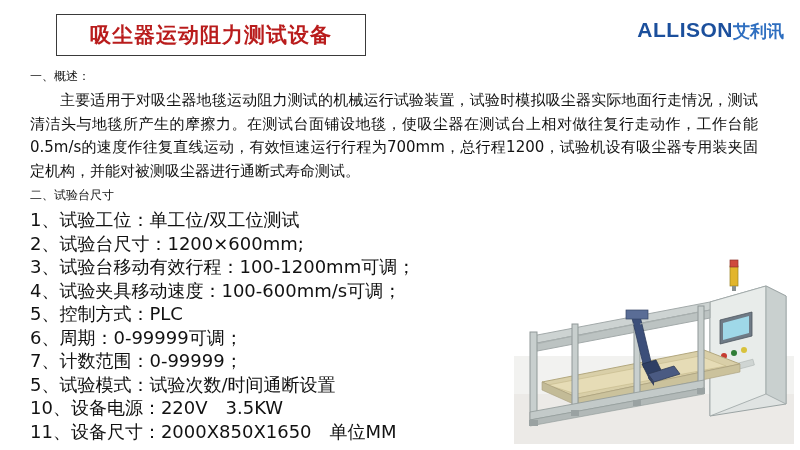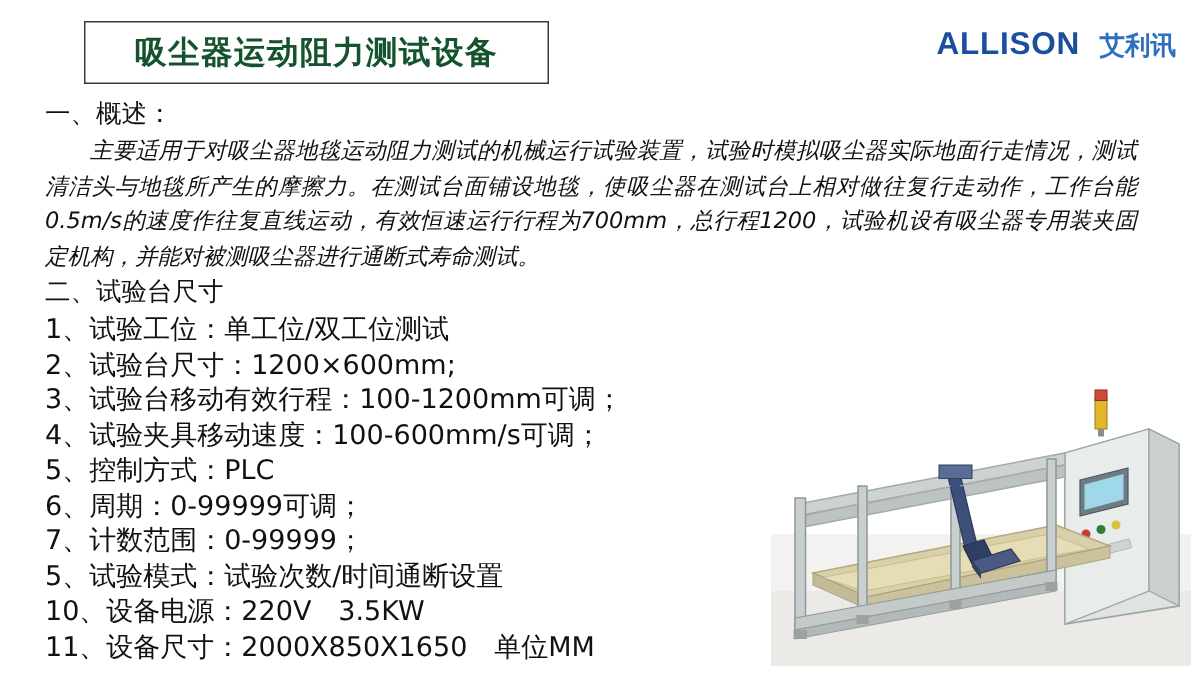--- a/index.html
+++ b/index.html
@@ -30,32 +30,32 @@
     height: 42px;
     border: 1.5px solid #3a3a3a;
     box-sizing: border-box;
     display: flex;
     align-items: center;
     justify-content: center;
   }
   .title-text {
     font-size: 21px;
     font-weight: bold;
-    color: #14532d;
+    color: #b91c1c;
     letter-spacing: 1px;
     font-family: "DejaVu Sans", "Liberation Sans", sans-serif;
   }
 
   .brand {
     position: absolute;
     right: 16px;
     top: 18px;
     display: flex;
     align-items: baseline;
-    gap: 13px;
+    gap: 0;
   }
   .brand-en {
     font-size: 21px;
     font-weight: bold;
     color: #1b4f9c;
     letter-spacing: 0.5px;
     font-family: "Liberation Sans", sans-serif;
   }
   .brand-cn {
     font-size: 17px;
@@ -67,33 +67,32 @@
   
   .content {
     position: absolute;
     left: 30px;
     top: 64px;
     width: 740px;
     color: #111111;
     font-family: "DejaVu Sans", "Liberation Sans", sans-serif;
   }
   .section-head {
-    font-size: 17px;
+    font-size: 12px;
     line-height: 24px;
     margin: 0 0 1px 0;
     font-weight: normal;
   }
   .para {
     font-size: 15px;
     line-height: 23.5px;
     margin: 0;
     text-indent: 30px;
     text-align: justify;
     width: 728px;
-    font-style: italic;
   }
   .spec-list {
     margin: 0;
     padding: 0;
     list-style: none;
   }
   .spec-list li {
     font-size: 18px;
     line-height: 23.5px;
     white-space: pre;

